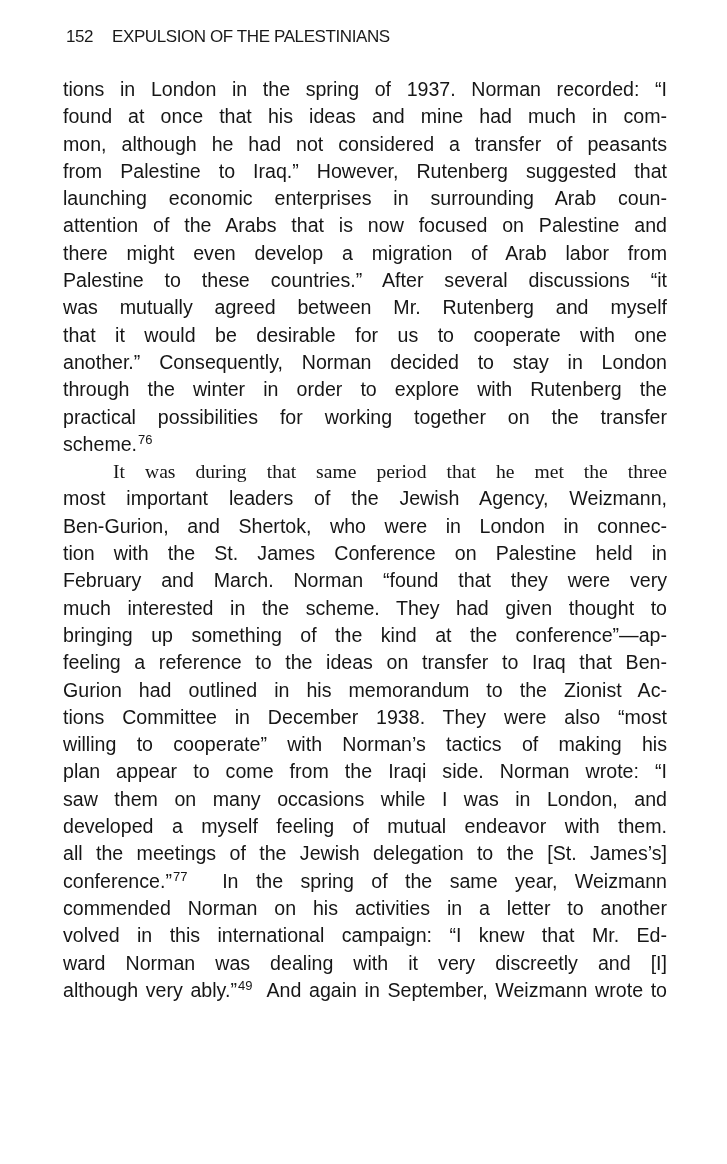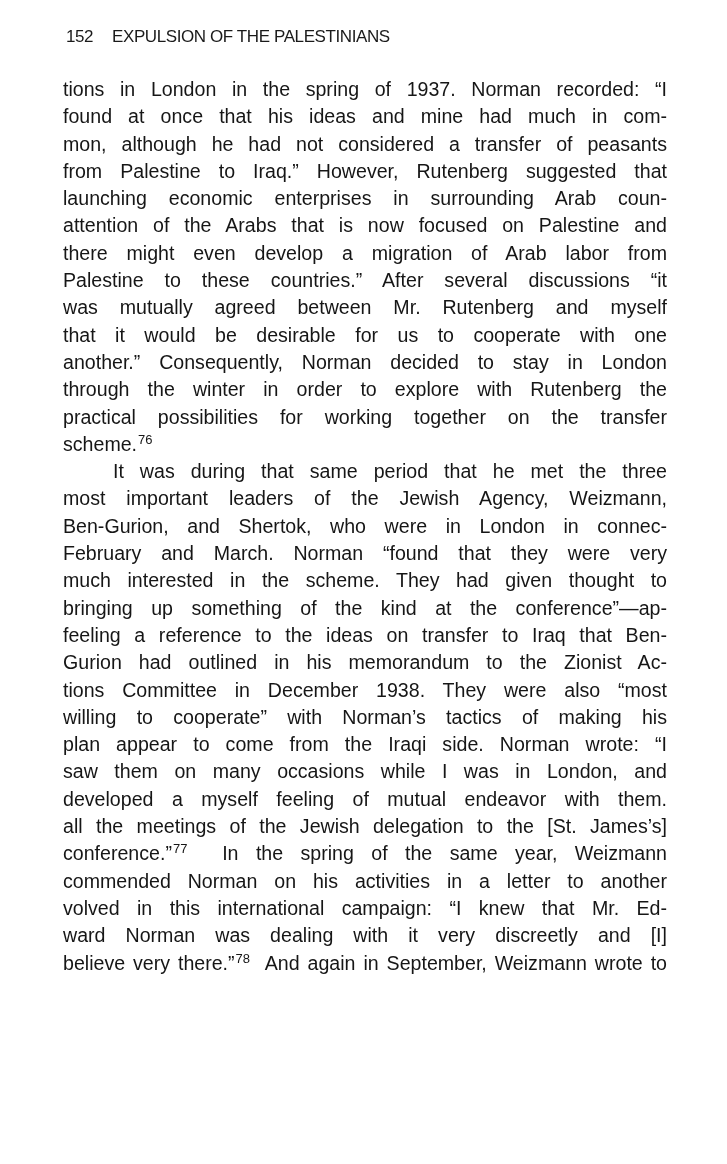--- a/index.html
+++ b/index.html
@@ -44,20 +44,21 @@
       text-align: justify;
       text-align-last: justify;
       height: 27.3px;
       overflow: visible;
     }
     .line.last {
       text-align-last: left;
     }
     .line.indent {
       padding-left: 50px;
+      font-family: Liberation Serif, serif;
     }
     sup.fn {
       font-size: 13px;
       line-height: 0;
       vertical-align: 7px;
       margin-left: 1px;
     }
   </style>
 </head>
 <body>
@@ -80,30 +81,31 @@
       <span class="line"><span>that it would be desirable for us to cooperate with one</span></span>
       <span class="line"><span>another.” Consequently, Norman decided to stay in London</span></span>
       <span class="line"><span>through the winter in order to explore with Rutenberg the</span></span>
       <span class="line"><span>practical possibilities for working together on the transfer</span></span>
       <span class="line last"><span>scheme.</span><sup class="fn">76</sup></span>
     </div>
     <div>
       <span class="line indent"><span>It was during that same period that he met the three</span></span>
       <span class="line"><span>most important leaders of the Jewish Agency, Weizmann,</span></span>
       <span class="line"><span>Ben-Gurion, and Shertok, who were in London in connec-</span></span>
+      <span class="line"><span>tion with the St. James Conference on Palestine held in</span></span>
       <span class="line"><span>February and March. Norman “found that they were very</span></span>
       <span class="line"><span>much interested in the scheme.  They had given thought to</span></span>
       <span class="line"><span>bringing up something of the kind at the conference”—ap-</span></span>
       <span class="line"><span>feeling a reference to the ideas on transfer to Iraq that Ben-</span></span>
       <span class="line"><span>Gurion had outlined in his memorandum to the Zionist Ac-</span></span>
       <span class="line"><span>tions Committee in December 1938.  They were also “most</span></span>
       <span class="line"><span>willing to cooperate” with Norman’s tactics of making his</span></span>
       <span class="line"><span>plan appear to come from the Iraqi side.  Norman wrote: “I</span></span>
       <span class="line"><span>saw them on many occasions while I was in London, and</span></span>
       <span class="line"><span>developed a myself feeling of mutual endeavor with them.</span></span>
       <span class="line"><span>all the meetings of the Jewish delegation to the [St. James’s]</span></span>
       <span class="line"><span>conference.”</span><sup class="fn">77</sup><span style="white-space: pre;">  In the spring of the same year, Weizmann</span></span>
       <span class="line"><span>commended Norman on his activities in a letter to another</span></span>
       <span class="line"><span>volved in this international campaign:  “I knew that Mr. Ed-</span></span>
       <span class="line"><span>ward Norman was dealing with it very discreetly and [I]</span></span>
-      <span class="line"><span>believe very there.”</span><sup class="fn">78</sup><span style="white-space: pre;">  And again in September, Weizmann wrote to</span></span>
+      <span class="line"><span>although very ably.”</span><sup class="fn">49</sup><span style="white-space: pre;">  And again in September, Weizmann wrote to</span></span>
     </div>
   </div>
 
 </body></html>

